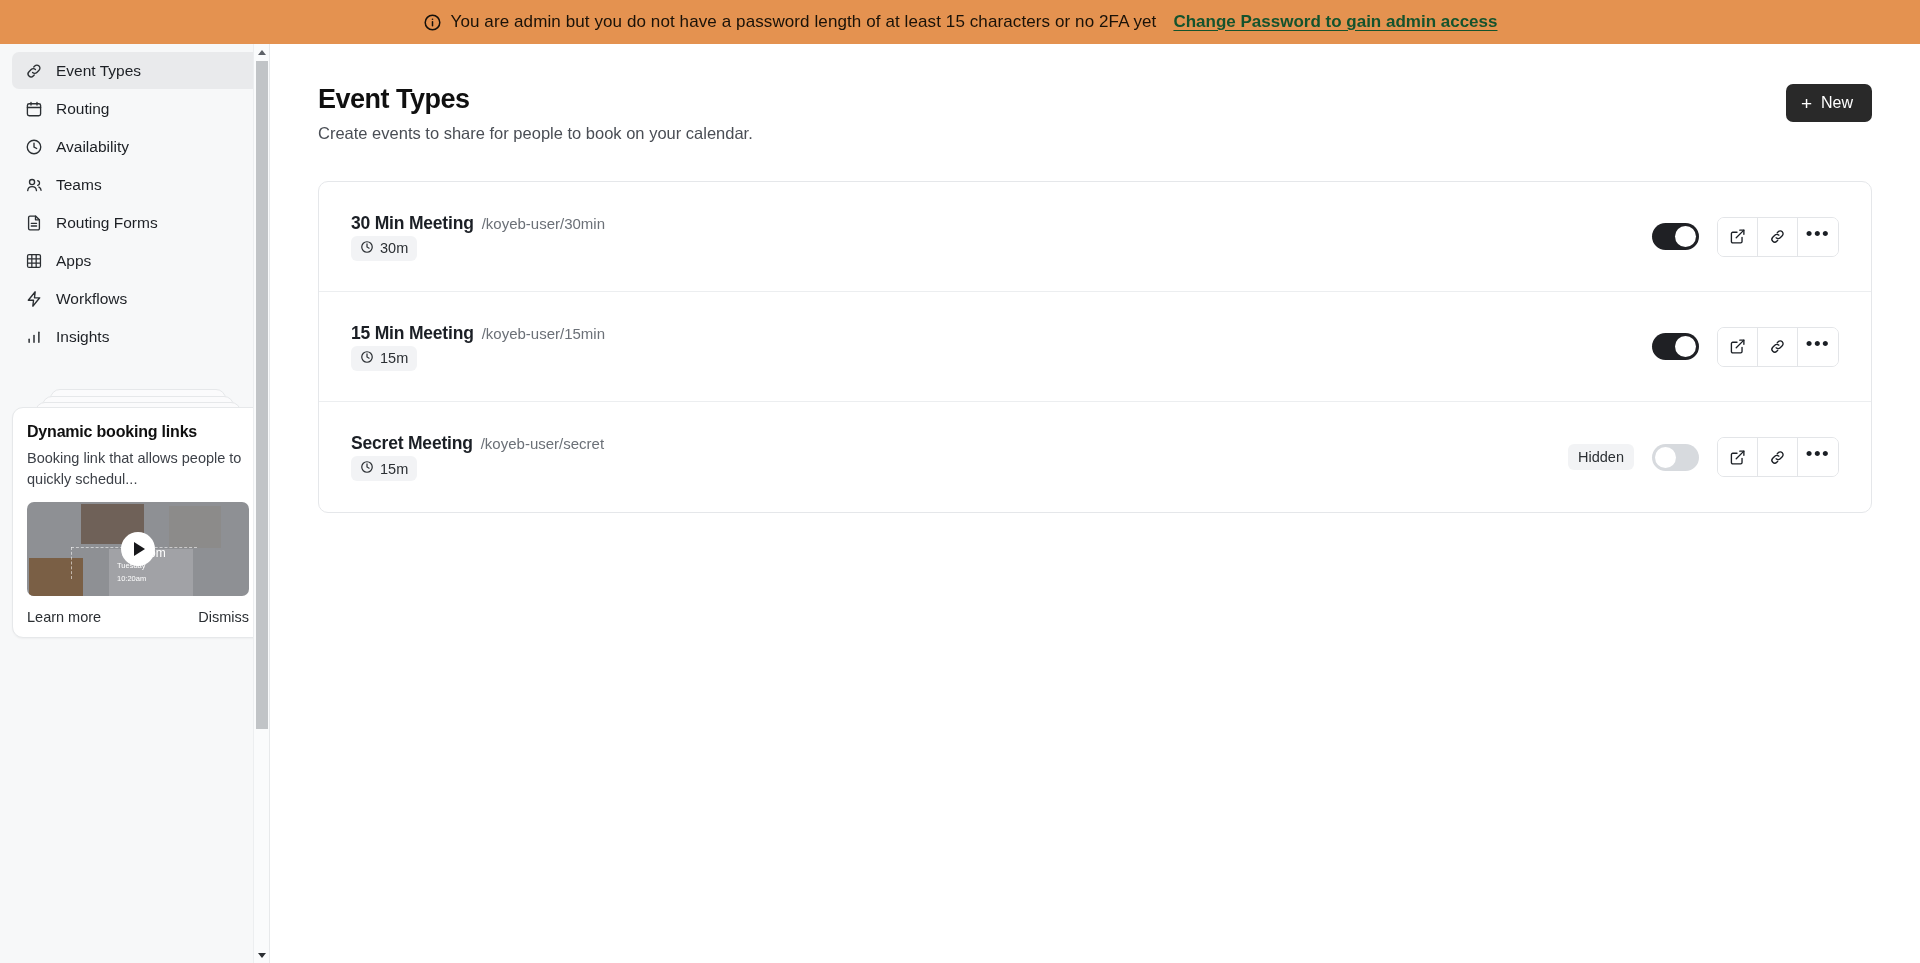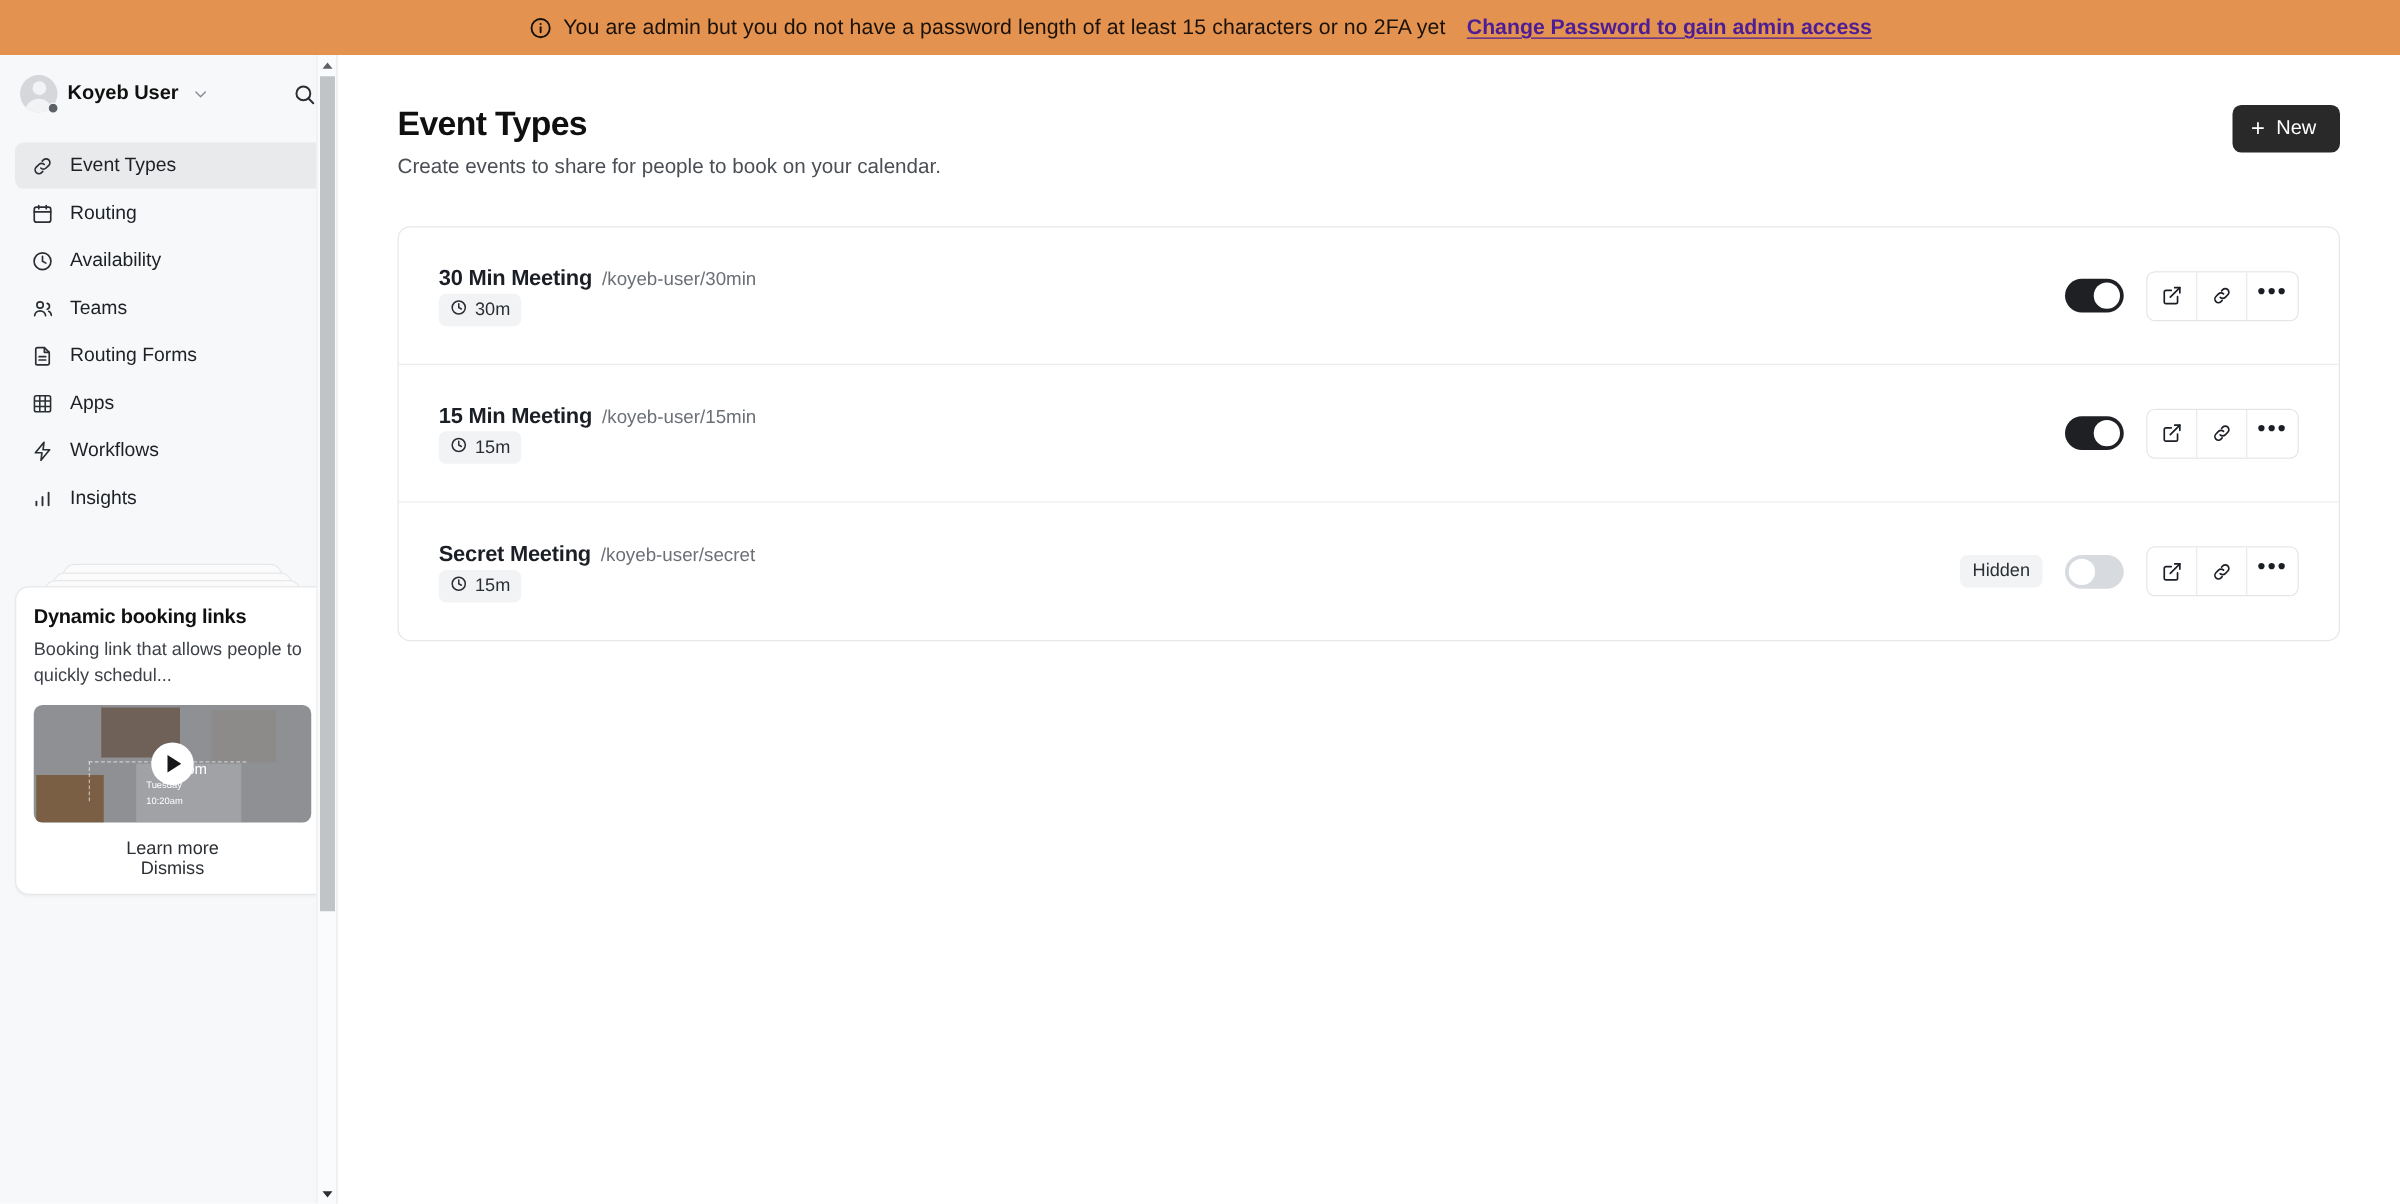--- a/index.html
+++ b/index.html
@@ -27,21 +27,21 @@
   }
   .admin-banner .info-icon {
     width: 19px; height: 19px;
     display: inline-flex; align-items: center; justify-content: center;
     flex: none;
   }
   .admin-banner .banner-text { font-size: 17px; letter-spacing: .1px; }
   .admin-banner .banner-link {
     font-size: 17px;
     font-weight: 700;
-    color: #4c1d95;
+    color: #14532d;
     text-decoration: underline;
     text-underline-offset: 3px;
     margin-left: 8px;
     cursor: pointer;
   }
 
   
   .shell {
     display: flex;
     height: calc(963px - 44px);
@@ -163,21 +163,21 @@
   .play i {
     display:block; width:0; height:0;
     border-left: 11px solid #18181b;
     border-top: 7px solid transparent;
     border-bottom: 7px solid transparent;
     margin-left: 3px;
   }
   .promo-actions {
     margin-top: 13px;
     display: flex; justify-content: space-between; align-items: center;
-    font-size: 14.5px; color: #2b2f33; flex-direction: column;
+    font-size: 14.5px; color: #2b2f33;
   }
   .promo-actions span { cursor: pointer; }
 
   .sb-bottom { margin-top: 34px; display: flex; flex-direction: column; gap: 2px; }
   .sb-link {
     height: 38px; display: flex; align-items: center; gap: 13px;
     padding: 0 12px; font-size: 15.5px; color: #1d2025; cursor: pointer;
     border-radius: 7px; white-space: nowrap;
   }
   .sb-link .nic { width: 19px; height: 19px; flex:none; display:flex; align-items:center; justify-content:center; }
@@ -293,41 +293,20 @@
   </span>
   <span class="banner-text">You are admin but you do not have a password length of at least 15 characters or no 2FA yet</span>
   <a class="banner-link">Change Password to gain admin access</a>
 </div>
 
 <div class="shell">
 
   <aside class="sidebar">
     <div class="sb-inner">
 
-      <div class="sb-top">
-        <div class="avatar-wrap">
-          <div class="avatar">
-            <div class="head"></div>
-              <div class="body"></div>
-          </div>
-          <div class="avatar-dot"></div>
-        </div>
-        <span class="user-name">Koyeb User</span>
-        <span class="chev">
-          <svg width="15" height="15" viewBox="0 0 24 24" fill="none" stroke="currentColor" stroke-width="2" stroke-linecap="round" stroke-linejoin="round">
-              <polyline points="6 9 12 15 18 9"></polyline>
-            </svg>
-        </span>
-        <span class="sb-search">
-          <svg width="19" height="19" viewBox="0 0 24 24" fill="none" stroke="currentColor" stroke-width="2" stroke-linecap="round">
-              <circle cx="11" cy="11" r="7"></circle>
-              <line x1="16.2" y1="16.2" x2="21" y2="21"></line>
-            </svg>
-        </span>
-      </div>
 
       <nav class="nav">
         <div class="nav-item active">
           <span class="nic">
             <svg width="18" height="18" viewBox="0 0 24 24" fill="none" stroke="currentColor" stroke-width="1.8" stroke-linecap="round">
                 <path d="M10.1 13.9a4 4 0 0 0 5.7 0l2.9-2.9a4 4 0 1 0-5.7-5.7l-1.3 1.3"></path>
                 <path d="M13.9 10.1a4 4 0 0 0-5.7 0l-2.9 2.9a4 4 0 0 0 5.7 5.7l1.3-1.3"></path>
               </svg>
           </span>
           <span>Event Types</span>

